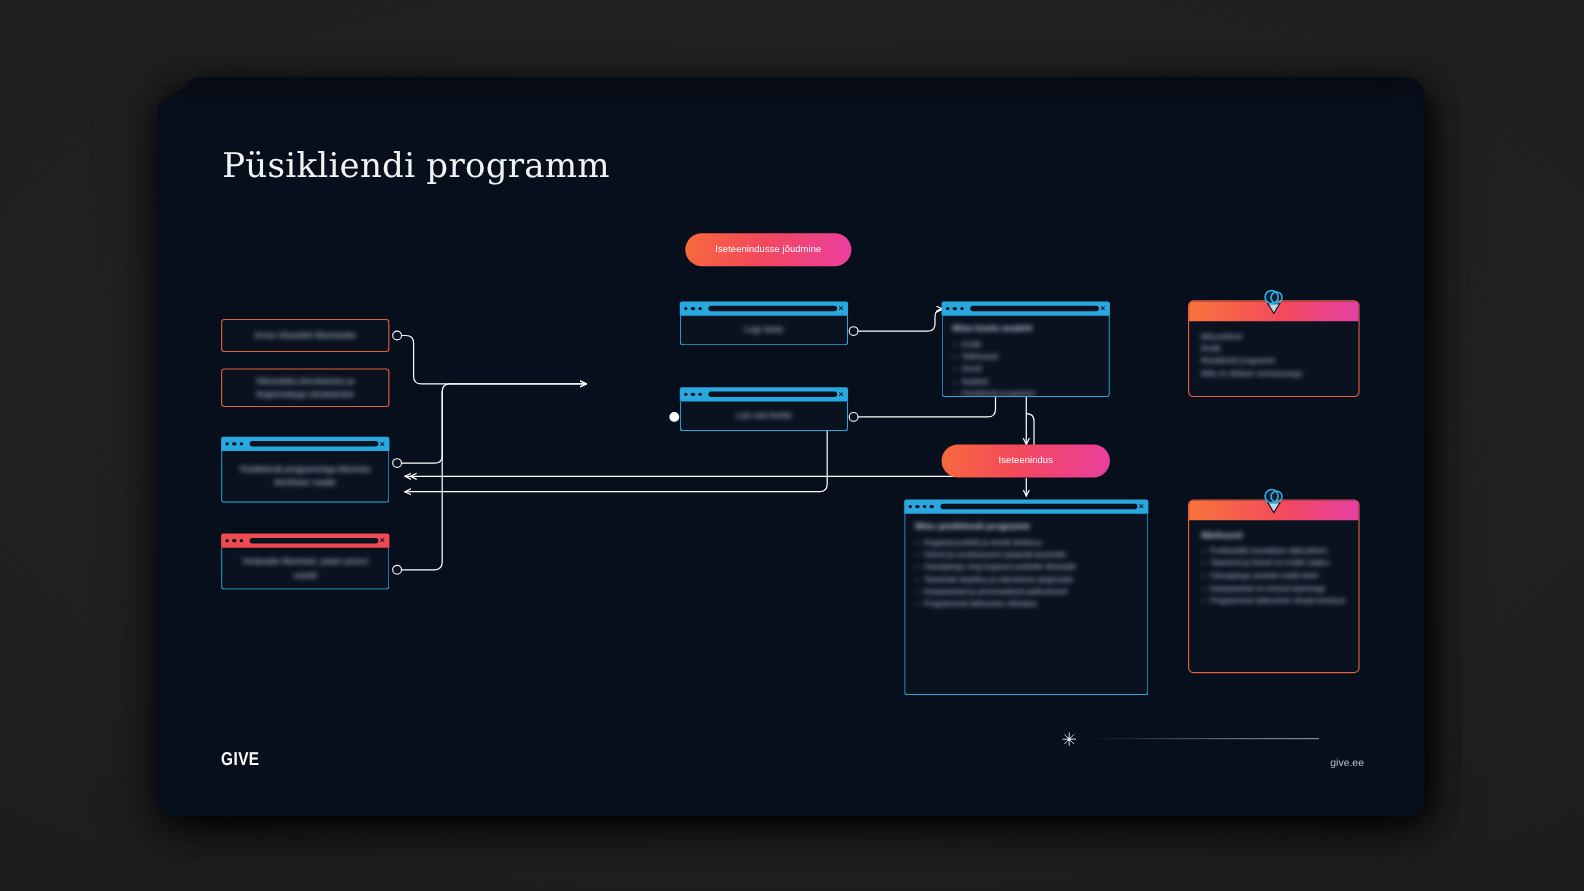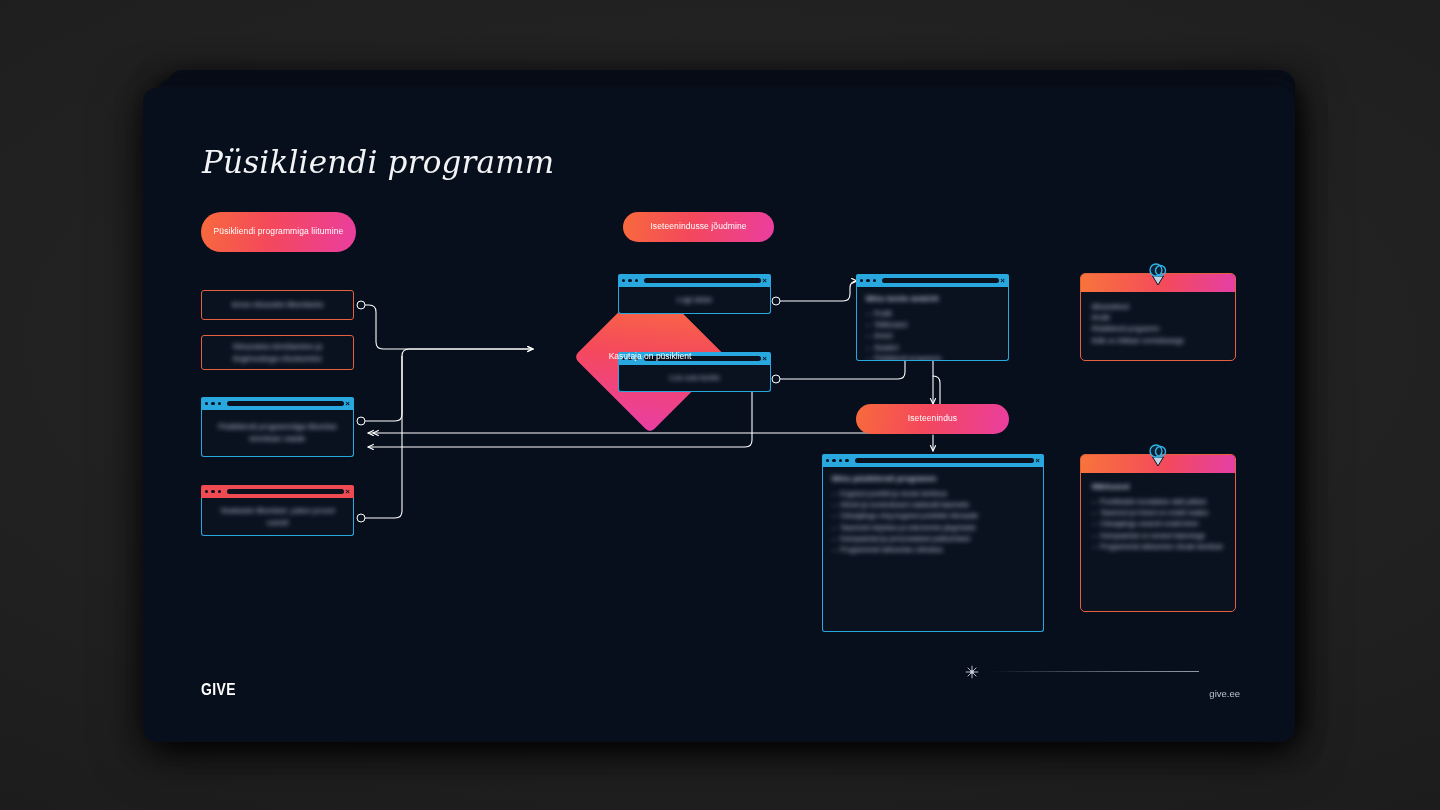--- a/index.html
+++ b/index.html
@@ -34,28 +34,27 @@
     width: 1152px; height: 654px;
     background: #080f1c;
     border-radius: 14px;
     overflow: hidden;
     box-shadow: 0 10px 50px rgba(0,0,0,.6);
   }
 
   
   #slide-title {
     position: absolute;
-    left: 59px; top: 56px;
+    left: 59px; top: 45px;
     font-family: "DejaVu Serif", "Liberation Serif", serif;
     font-size: 31px;
     font-weight: 400;
     color: #f2f3f5;
     letter-spacing: .2px;
     white-space: nowrap;
-    font-style: italic;
   }
 
   
   .pill {
     position: absolute;
     display: flex; align-items: center; justify-content: center;
     text-align: center;
     border-radius: 999px;
     color: #ffffff;
     font-size: 8.5px;
@@ -273,34 +272,27 @@
         <circle cx="218" cy="333" r="4" fill="#0a1220"></circle>
         <circle cx="218" cy="430" r="4" fill="#0a1220"></circle>
         <circle cx="633" cy="213" r="4" fill="#0a1220"></circle>
         <circle cx="633" cy="291" r="4" fill="#0a1220"></circle>
         <circle cx="470" cy="291" r="4" fill="#ffffff"></circle>
         <circle cx="769" cy="241" r="4" fill="#0a1220"></circle>
         <circle cx="790" cy="262" r="4" fill="#0a1220"></circle>
       </g>
     </svg>
 
-    <div class="pill" id="pill-join">
-      <span>Püsikliendi programmiga liitumine</span>
-    </div>
     <div class="pill" id="pill-reach">
       <span>Iseteenindusse jõudmine</span>
     </div>
     <div class="pill" id="pill-self">
       <span>Iseteenindus</span>
     </div>
 
-    <div id="diamond-wrap">
-      <div id="diamond-shape"></div>
-      <div id="diamond-label">Kasutaja on püsiklient</div>
-    </div>
 
     <div class="obox" id="obox-1">
       <span class="blur-text bt-center">Anna nõusolek liitumiseks</span>
     </div>
     <div class="obox" id="obox-2">
       <span class="blur-text bt-center">Nõusoleku kinnitamine ja tingimustega nõustumine</span>
     </div>
 
     <div class="win cyan" id="win-a">
       <div class="titlebar">

